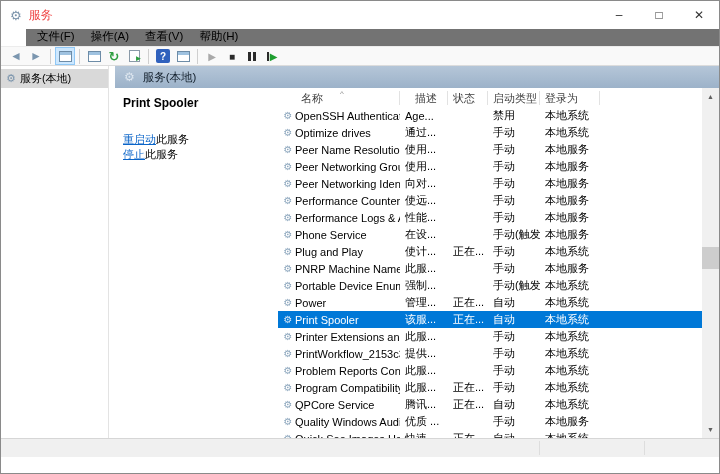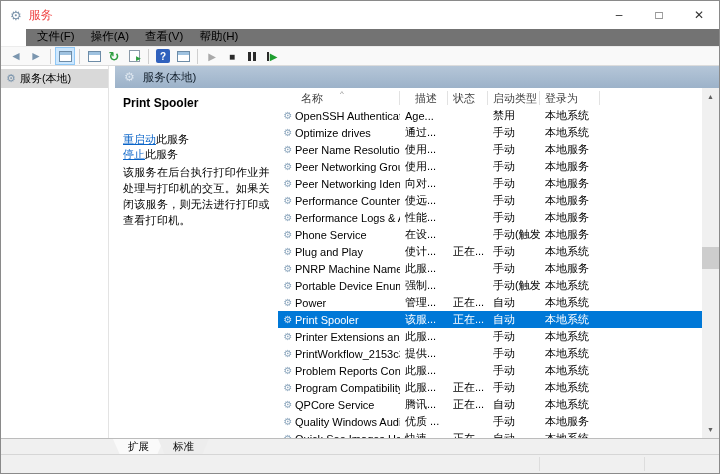--- a/index.html
+++ b/index.html
@@ -181,21 +181,20 @@
         <div class="info-pane">
           <div class="svc-name">Print Spooler</div>
           <div class="info-links">
             <div>
               <span class="link">重启动</span><span>此服务</span>
             </div>
             <div>
               <span class="link">停止</span><span>此服务</span>
             </div>
           </div>
-          <div class="desc-text">该服务在后台执行打印作业并处理与打印机的交互。如果关闭该服务，则无法进行打印或查看打印机。</div>
         </div>
 
         <div class="list-pane">
           <div class="lheader">
             <div class="hcell hc-name">
               <span class="sort-caret">^</span>
               <span>名称</span>
             </div>
             <div class="hcell hc-desc">描述</div>
             <div class="hcell hc-status">状态</div>
@@ -370,23 +369,19 @@
             <div class="vs-btn vs-up">▲</div>
             <div class="vs-thumb"></div>
             <div class="vs-btn vs-down">▼</div>
           </div>
         </div>
 
       </div>
     </div>
   </div>
 
-  <div class="tabrow">
-      <div class="tab active">扩展</div>
-      <div class="tab">标准</div>
-    </div>
 
   <div class="statusbar">
     <div class="sb-div" style="left:538px"></div>
     <div class="sb-div" style="left:643px"></div>
   </div>
 
 </div>
 
 </body></html>

